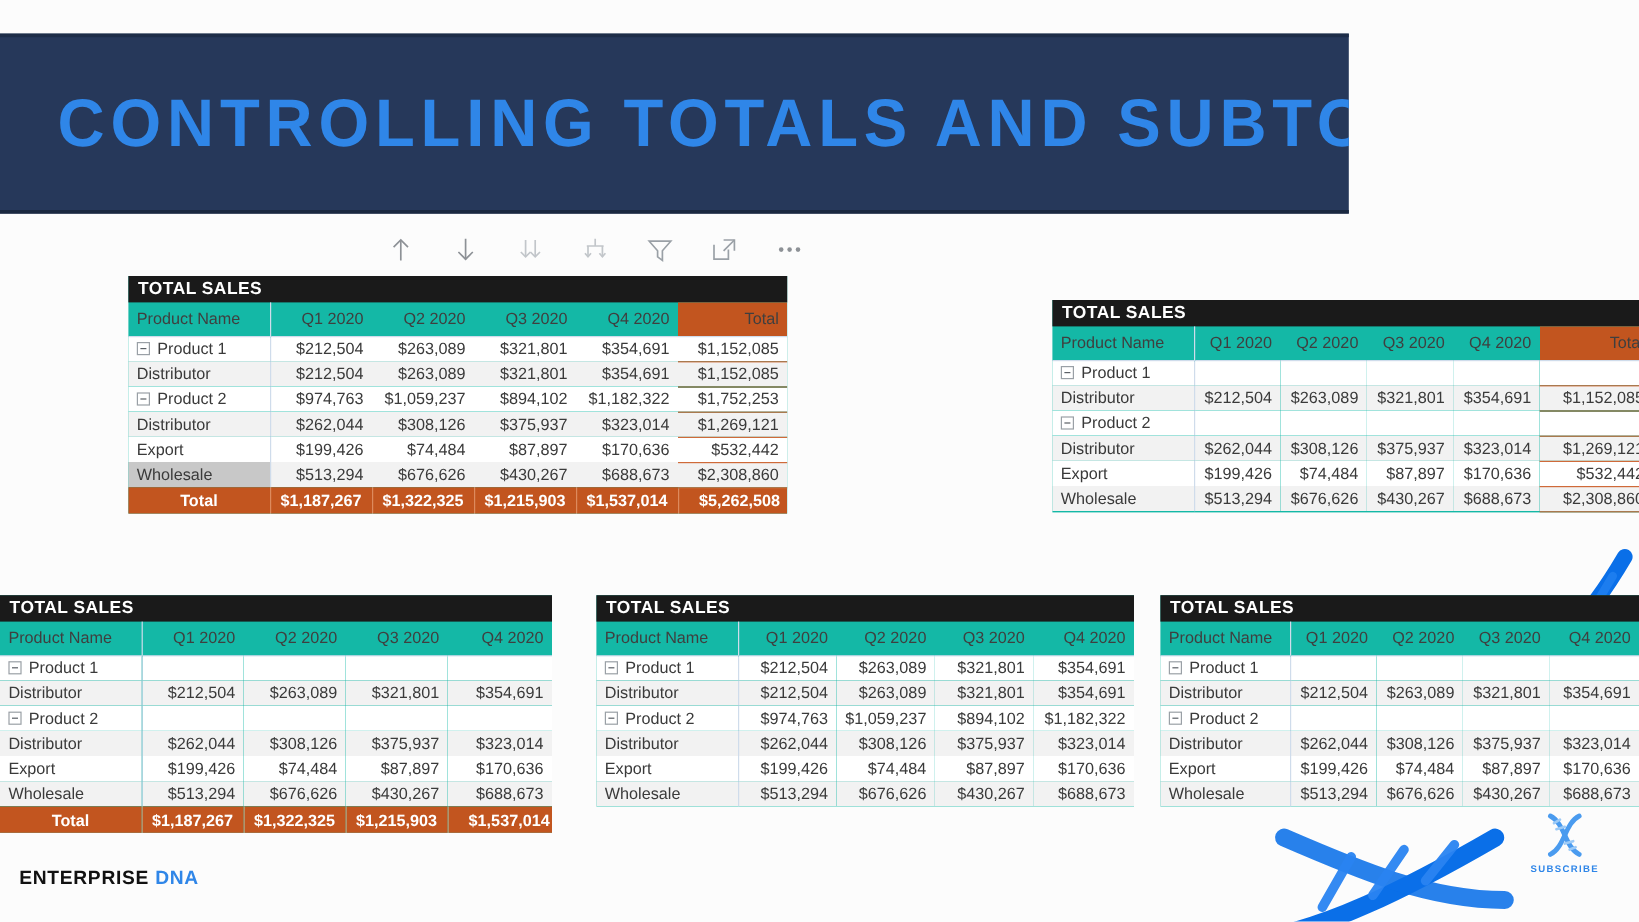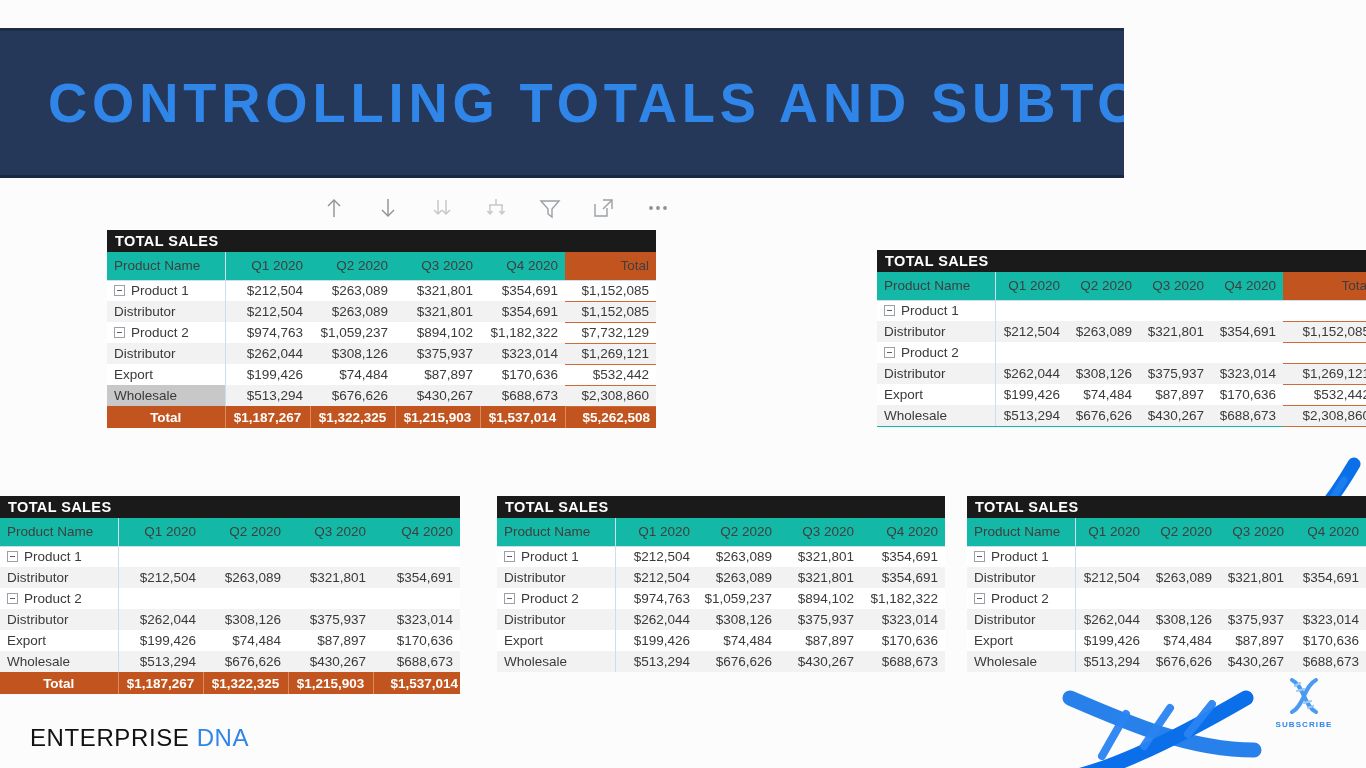--- a/index.html
+++ b/index.html
@@ -118,22 +118,22 @@
   tr.totrow td:last-child { border-right: none; padding-left: 17px; }
 
   
   td.hovered { background: #c8c8c8 !important; }
 
   
   #cursor { position: absolute; left: 184px; top: 404px; width: 24px; height: 34px; }
 
   
   #logo {
-    position: absolute; left: 30px; top: 724px;
-    font-size: 24px; font-weight: 400; letter-spacing: 0.6px;
+    position: absolute; left: 16px; top: 724px;
+    font-size: 16px; font-weight: 700; letter-spacing: 0.6px;
     white-space: nowrap;
   }
   #logo .ent { color: #111111; }
   #logo .dna { color: #2f86e8; }
 
   
   #subscribe { position: absolute; left: 1268px; top: 674px; text-align: center; width: 72px; }
   #subscribe .sub-label {
     font-size: 8px; font-weight: 700; letter-spacing: 1.1px;
     color: #2f86e8; margin-top: 2px;
@@ -265,21 +265,21 @@
             <td>$321,801</td>
             <td>$354,691</td>
             <td class="totcol">$1,152,085</td>
           </tr>
           <tr class="plain">
             <td class="c0 lbl-parent"><span class="exp"></span><span>Product 2</span></td>
             <td class="colsep sub">$974,763</td>
             <td class="sub">$1,059,237</td>
             <td class="sub">$894,102</td>
             <td class="sub">$1,182,322</td>
-            <td class="totcol">$7,732,129</td>
+            <td class="totcol">$1,752,253</td>
           </tr>
           <tr class="stripe">
             <td class="c0 lbl-child">Distributor</td>
             <td class="colsep">$262,044</td>
             <td>$308,126</td>
             <td>$375,937</td>
             <td>$323,014</td>
             <td class="totcol">$1,269,121</td>
           </tr>
           <tr class="plain">

